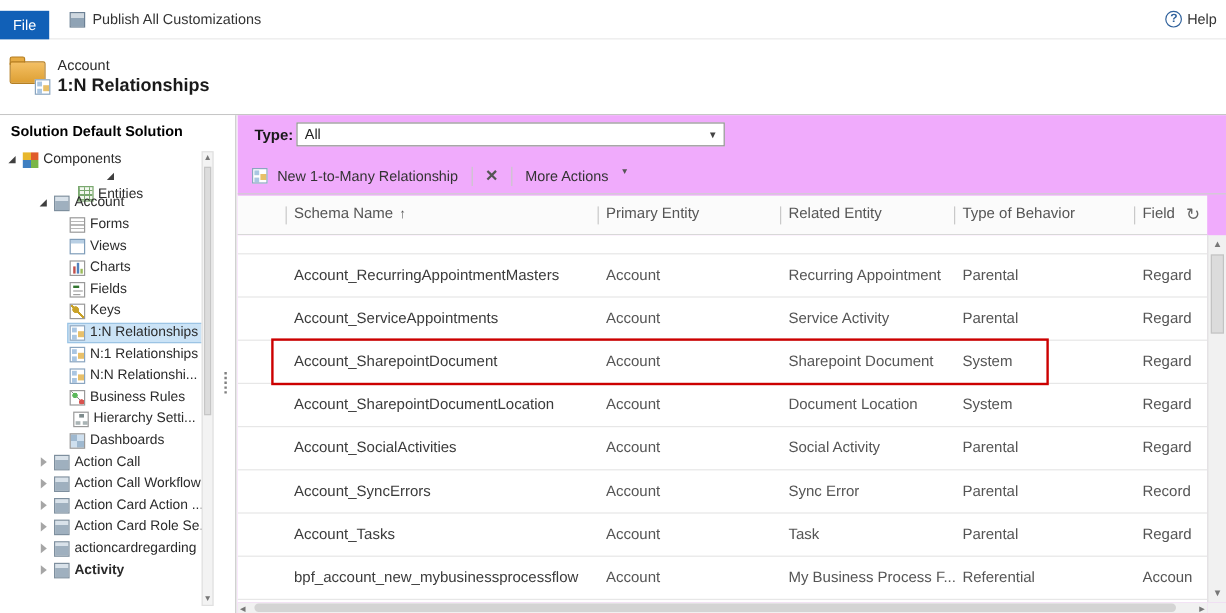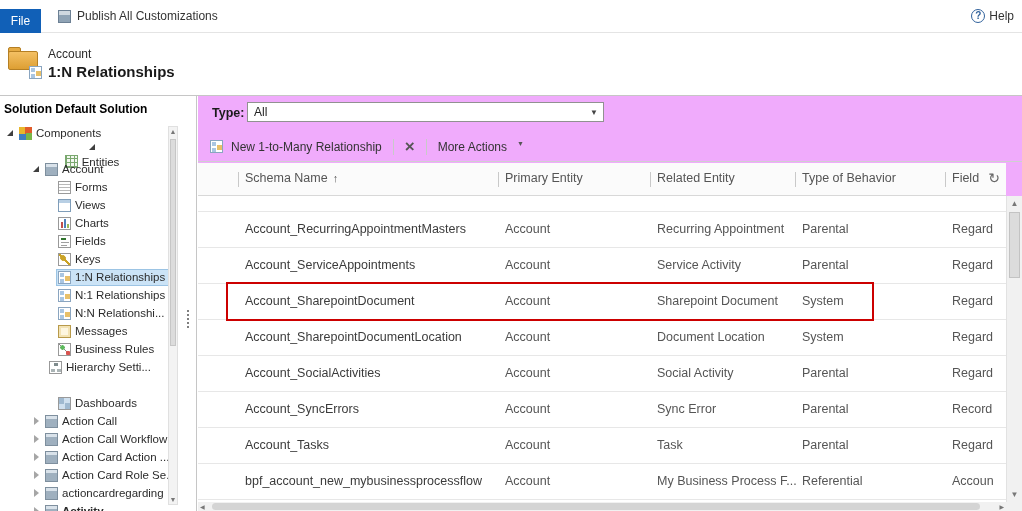--- a/index.html
+++ b/index.html
@@ -18,21 +18,21 @@
   .page-header { position:absolute; left:0; top:33px; width:1022px; height:63px; background:#fff; border-bottom:1px solid #c6c6c6; }
   .folder-icon { position:absolute; left:8px; top:14px; width:30px; height:23px; }
   .folder-icon .tab { position:absolute; left:0; top:0; width:13px; height:7px; background:#e6ab43; border:1px solid #b57f23; border-radius:2px 2px 0 0; }
   .folder-icon .back { position:absolute; left:0; top:4px; right:0; bottom:0; background:linear-gradient(180deg,#f4c064,#dd9f33); border:1px solid #b57f23; border-radius:2px; }
   .entity-name { position:absolute; left:48px; top:14px; font-size:12px; color:#2b2b2b; }
   .title-icon { position:absolute; left:29px; top:33px; }
   .page-title { position:absolute; left:48px; top:30px; font-size:15px; font-weight:bold; color:#1a1a1a; }
 
   
   .sidebar { position:absolute; left:0; top:96px; width:197px; bottom:0; background:#fff; border-right:1px solid #c6c6c6; }
-  .solution-title { padding:6px 4px 4px 4px; font-size:12px; font-weight:bold; color:#000; white-space:nowrap; overflow:hidden; }
+  .solution-title { padding:6px 4px 4px 9px; font-size:12px; font-weight:bold; color:#000; white-space:nowrap; overflow:hidden; }
   .tree { position:absolute; left:0; top:28px; right:28px; bottom:0; overflow:hidden; font-size:11.5px; color:#2b2b2b; }
   .tree-row { height:18px; display:flex; align-items:center; white-space:nowrap; cursor:pointer; }
   .arrow { position:relative; width:11px; height:11px; flex:0 0 11px; }
   .arrow.expanded::after { content:""; position:absolute; left:1px; top:2px; width:0; height:0; border-bottom:6px solid #3f3f3f; border-left:6px solid transparent; }
   .arrow.collapsed::after { content:""; position:absolute; left:2px; top:1px; width:0; height:0; border-left:5px solid #a6a6a6; border-top:4px solid transparent; border-bottom:4px solid transparent; }
   .arrow.leaf::after { content:""; }
   .node { display:inline-flex; align-items:center; padding:1px 4px 1px 1px; border:1px solid transparent; }
   .tree-row.selected .node { background:#cbe3f6; border-color:#9cc4e4; }
   .tlabel { margin-left:4px; }
 
@@ -209,45 +209,38 @@
         </div>
 
         <div class="tree-row" style="padding-left: 45px;">
           <span class="arrow leaf"></span>
           <span class="node">
             <span class="ticon many-to-many-icon"></span>
             <span class="tlabel">N:N Relationshi...</span>
           </span>
         </div>
 
-        <div class="tree-row" style="padding-left: 45px;">
-          <span class="arrow leaf"></span>
-          <span class="node">
-            <span class="ticon messages-icon"></span>
-            <span class="tlabel">Messages</span>
-          </span>
-        </div>
 
         <div class="tree-row" style="padding-left: 45px;">
           <span class="arrow leaf"></span>
           <span class="node">
             <span class="ticon business-rules-icon"></span>
             <span class="tlabel">Business Rules</span>
           </span>
         </div>
 
-        <div class="tree-row" style="padding-left: 36px;">
+        <div class="tree-row" style="padding-left: 36px; justify-content: space-between;">
           <span class="arrow leaf"></span>
           <span class="node">
             <span class="ticon hierarchy-icon"></span>
             <span class="tlabel">Hierarchy Setti...</span>
           </span>
         </div>
 
-        <div class="tree-row" style="padding-left: 45px; margin-top: 18px;">
+        <div class="tree-row" style="padding-left: 45px;">
           <span class="arrow leaf"></span>
           <span class="node">
             <span class="ticon dashboards-icon"></span>
             <span class="tlabel">Dashboards</span>
           </span>
         </div>
 
         <div class="tree-row" style="padding-left: 32px;">
           <span class="arrow collapsed"></span>
           <span class="node">

